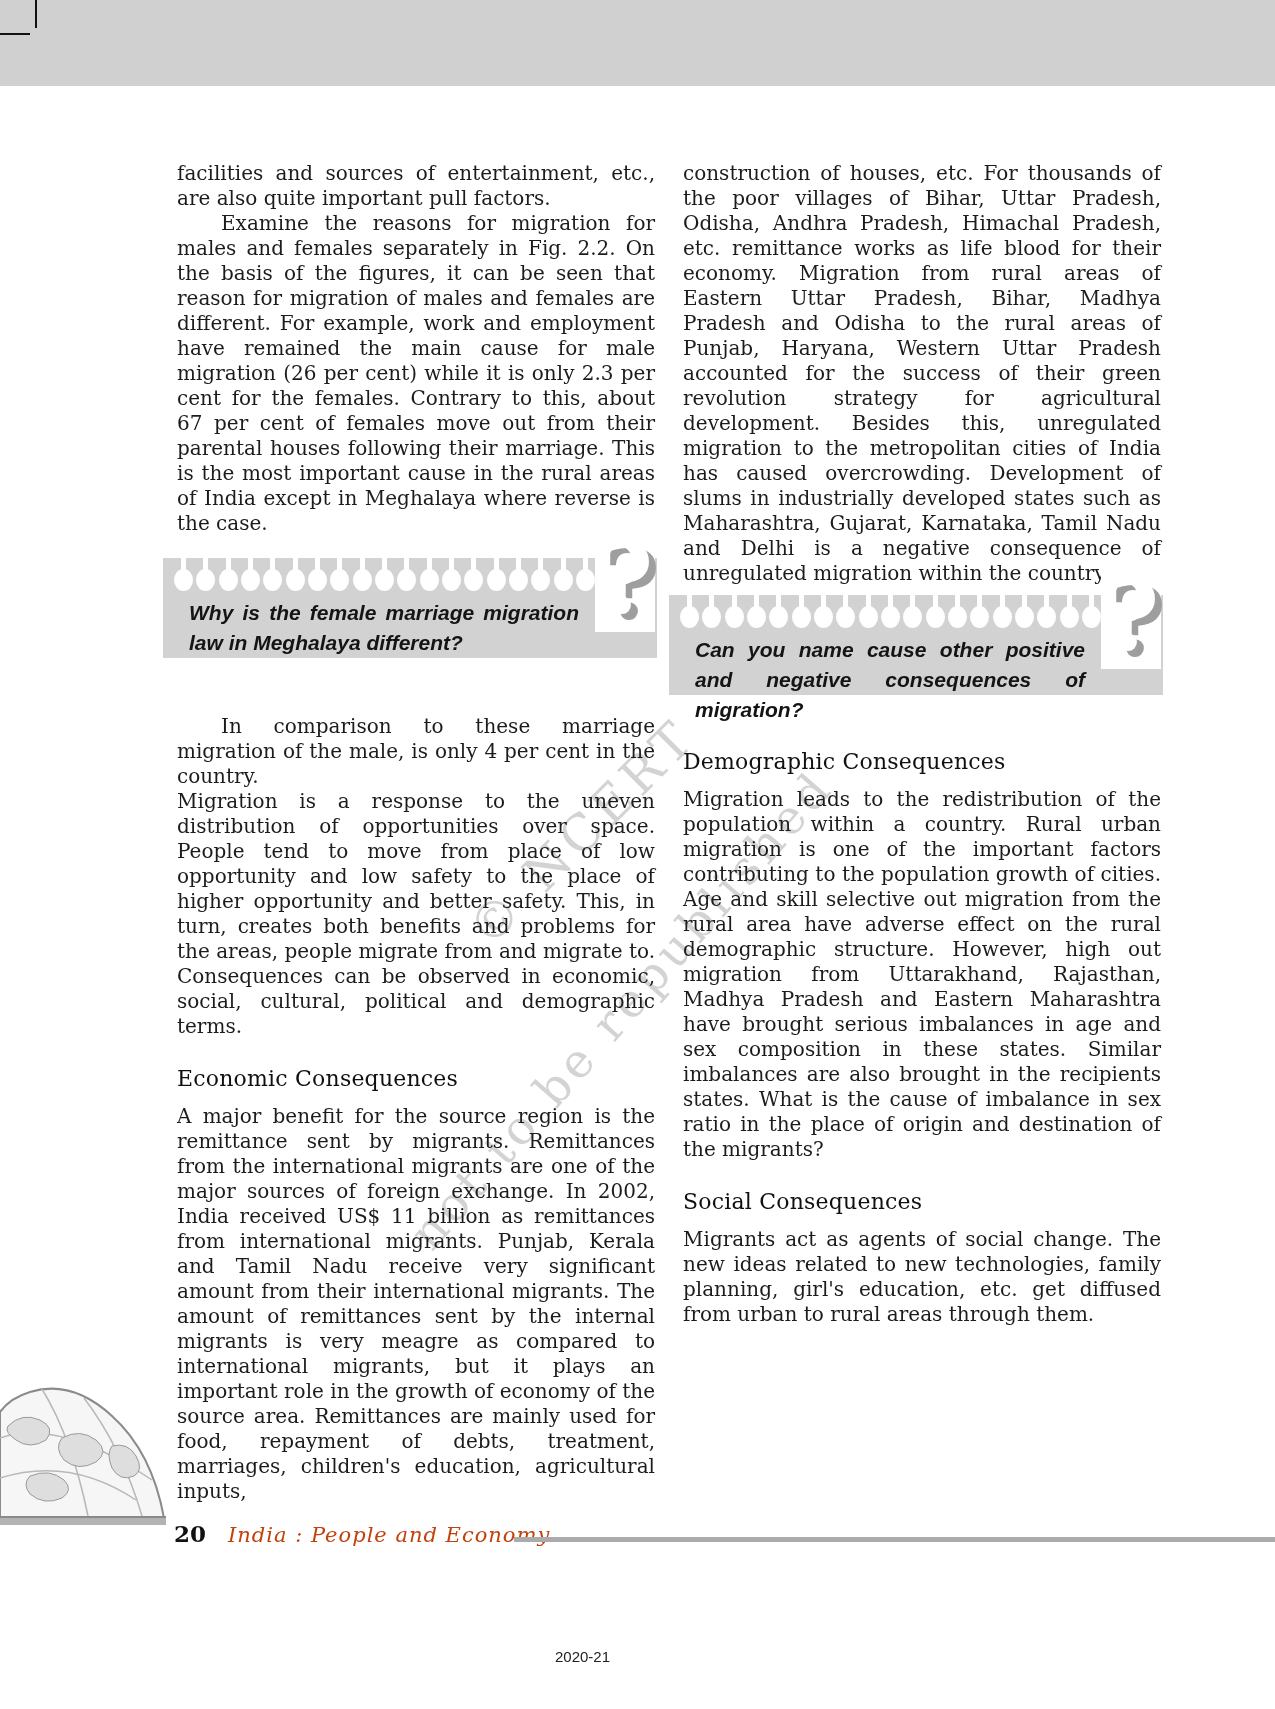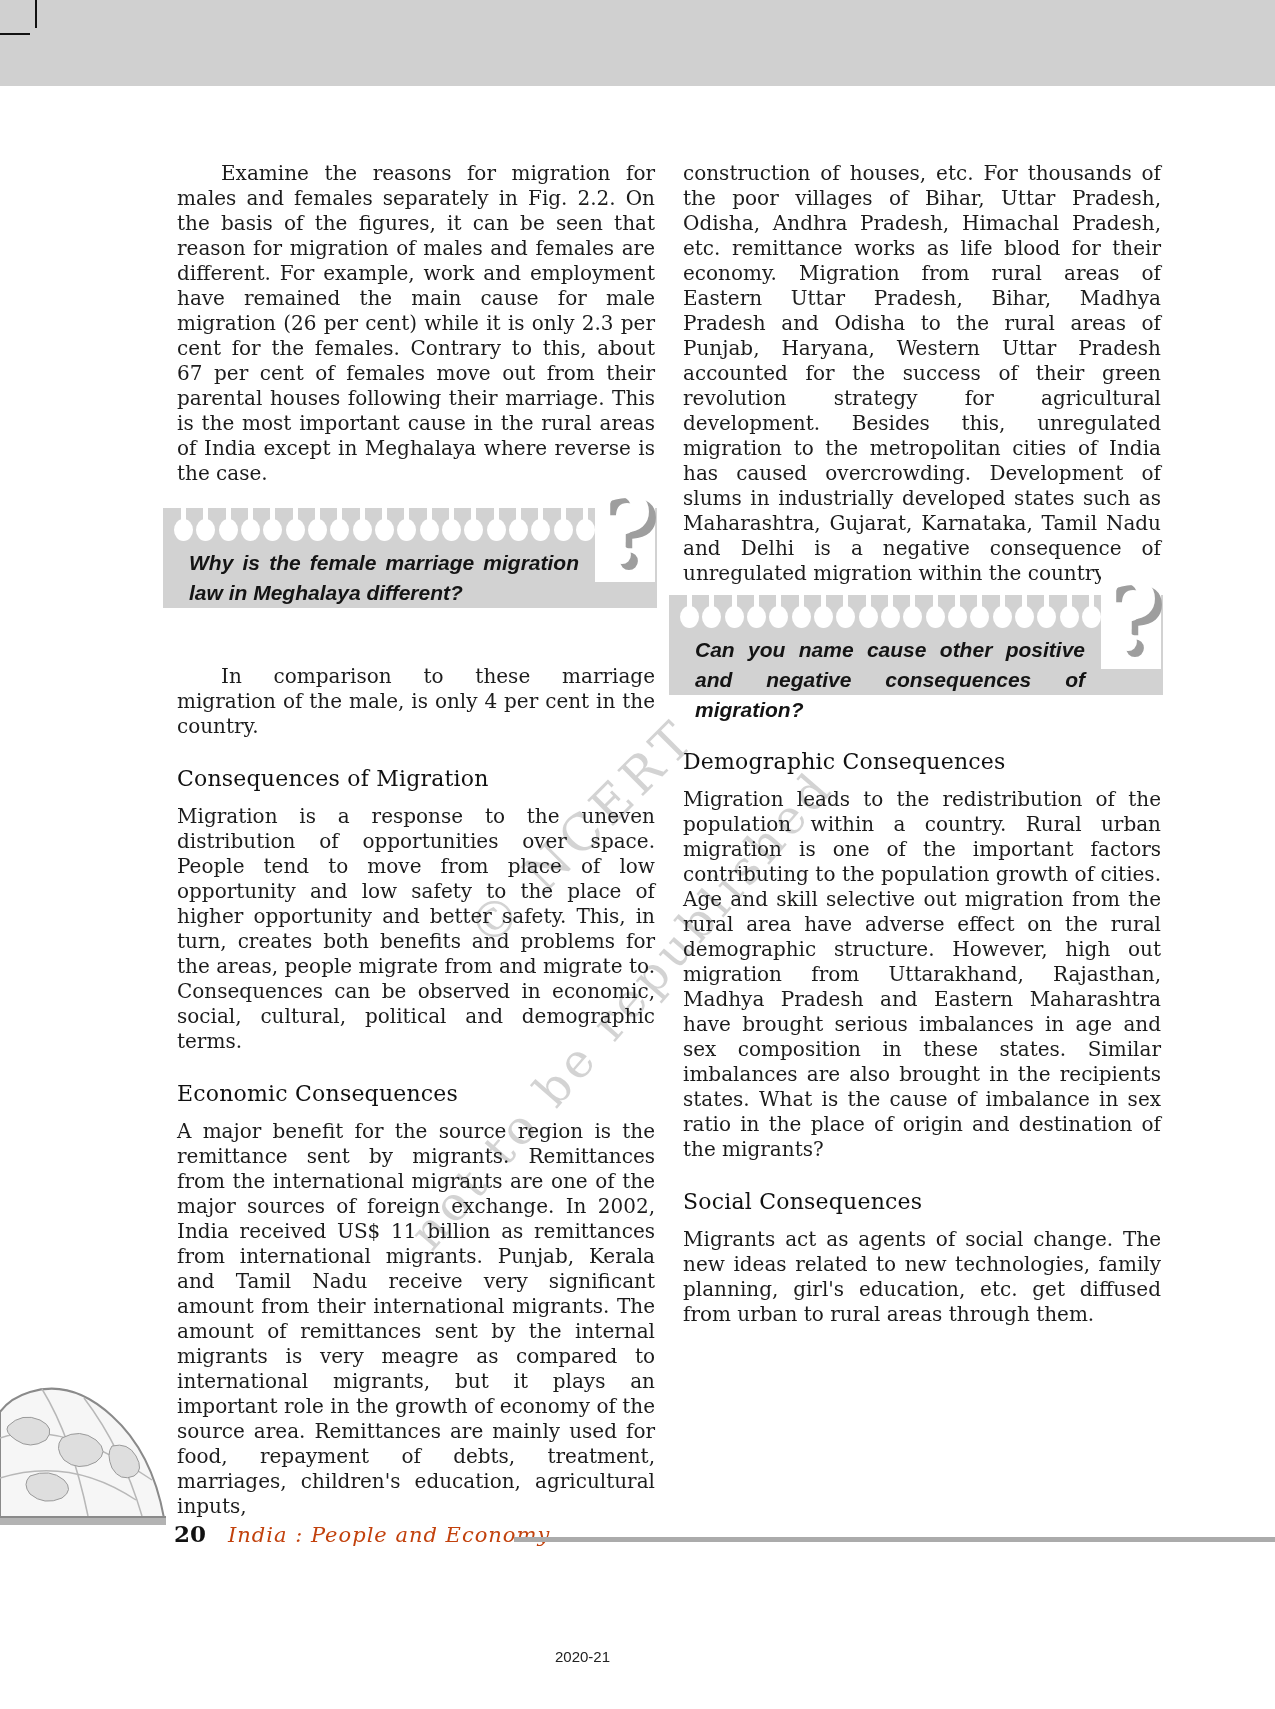--- a/index.html
+++ b/index.html
@@ -54,20 +54,21 @@
 <div class="page">
 
   <div class="top-band"></div>
   <div class="crop-v"></div>
   <div class="crop-h"></div>
 
   <div class="watermark wm1">© NCERT</div>
   <div class="watermark wm2">not to be republished</div>
 
   <div class="col col-left">
+    <p class="bp">facilities and sources of entertainment, etc., are also quite important pull factors.</p>
     <p class="bp indent">Examine the reasons for migration for males and females separately in Fig. 2.2. On the basis of the figures, it can be seen that reason for migration of males and females are different. For example, work and employment have remained the main cause for male migration (26 per cent) while it is only 2.3 per cent for the females. Contrary to this, about 67 per cent of females move out from their parental houses following their marriage. This is the most important cause in the rural areas of India except in Meghalaya where reverse is the case.</p>
 
     <div class="qbox qbox1">
       <div class="droplets">
           <span class="droplet"></span>
           <span class="droplet"></span>
           <span class="droplet"></span>
           <span class="droplet"></span>
           <span class="droplet"></span>
           <span class="droplet"></span>
@@ -83,21 +84,20 @@
           <span class="droplet"></span>
           <span class="droplet"></span>
           <span class="droplet"></span>
           <span class="droplet"></span>
         </div>
       <div class="qtext">Why is the female marriage migration law in Meghalaya different?</div>
       <div class="qmark">?</div>
     </div>
 
     <p class="bp indent after-box-p">In comparison to these marriage migration of the male, is only 4 per cent in the country.</p>
-    <h3 class="sect">Consequences of Migration</h3>
     <p class="bp">Migration is a response to the uneven distribution of opportunities over space. People tend to move from place of low opportunity and low safety to the place of higher opportunity and better safety. This, in turn, creates both benefits and problems for the areas, people migrate from and migrate to. Consequences can be observed in economic, social, cultural, political and demographic terms.</p>
     <h3 class="sect">Economic Consequences</h3>
     <p class="bp">A major benefit for the source region is the remittance sent by migrants. Remittances from the international migrants are one of the major sources of foreign exchange. In 2002, India received US$ 11 billion as remittances from international migrants. Punjab, Kerala and Tamil Nadu receive very significant amount from their international migrants. The amount of remittances sent by the internal migrants is very meagre as compared to international migrants, but it plays an important role in the growth of economy of the source area. Remittances are mainly used for food, repayment of debts, treatment, marriages, children's education, agricultural inputs,</p>
   </div>
 
   <div class="col col-right">
     <p class="bp">construction of houses, etc. For thousands of the poor villages of Bihar, Uttar Pradesh, Odisha, Andhra Pradesh, Himachal Pradesh, etc. remittance works as life blood for their economy.  Migration from rural areas of Eastern Uttar Pradesh, Bihar, Madhya Pradesh and Odisha to the rural areas of Punjab, Haryana, Western Uttar Pradesh accounted for the success of their green revolution strategy for agricultural development. Besides this, unregulated migration to the metropolitan cities of India has caused overcrowding. Development of slums in industrially developed states such as Maharashtra, Gujarat, Karnataka, Tamil Nadu and Delhi is a negative consequence of unregulated migration within the country.</p>
 
     <div class="qbox qbox2">
       <div class="droplets">

